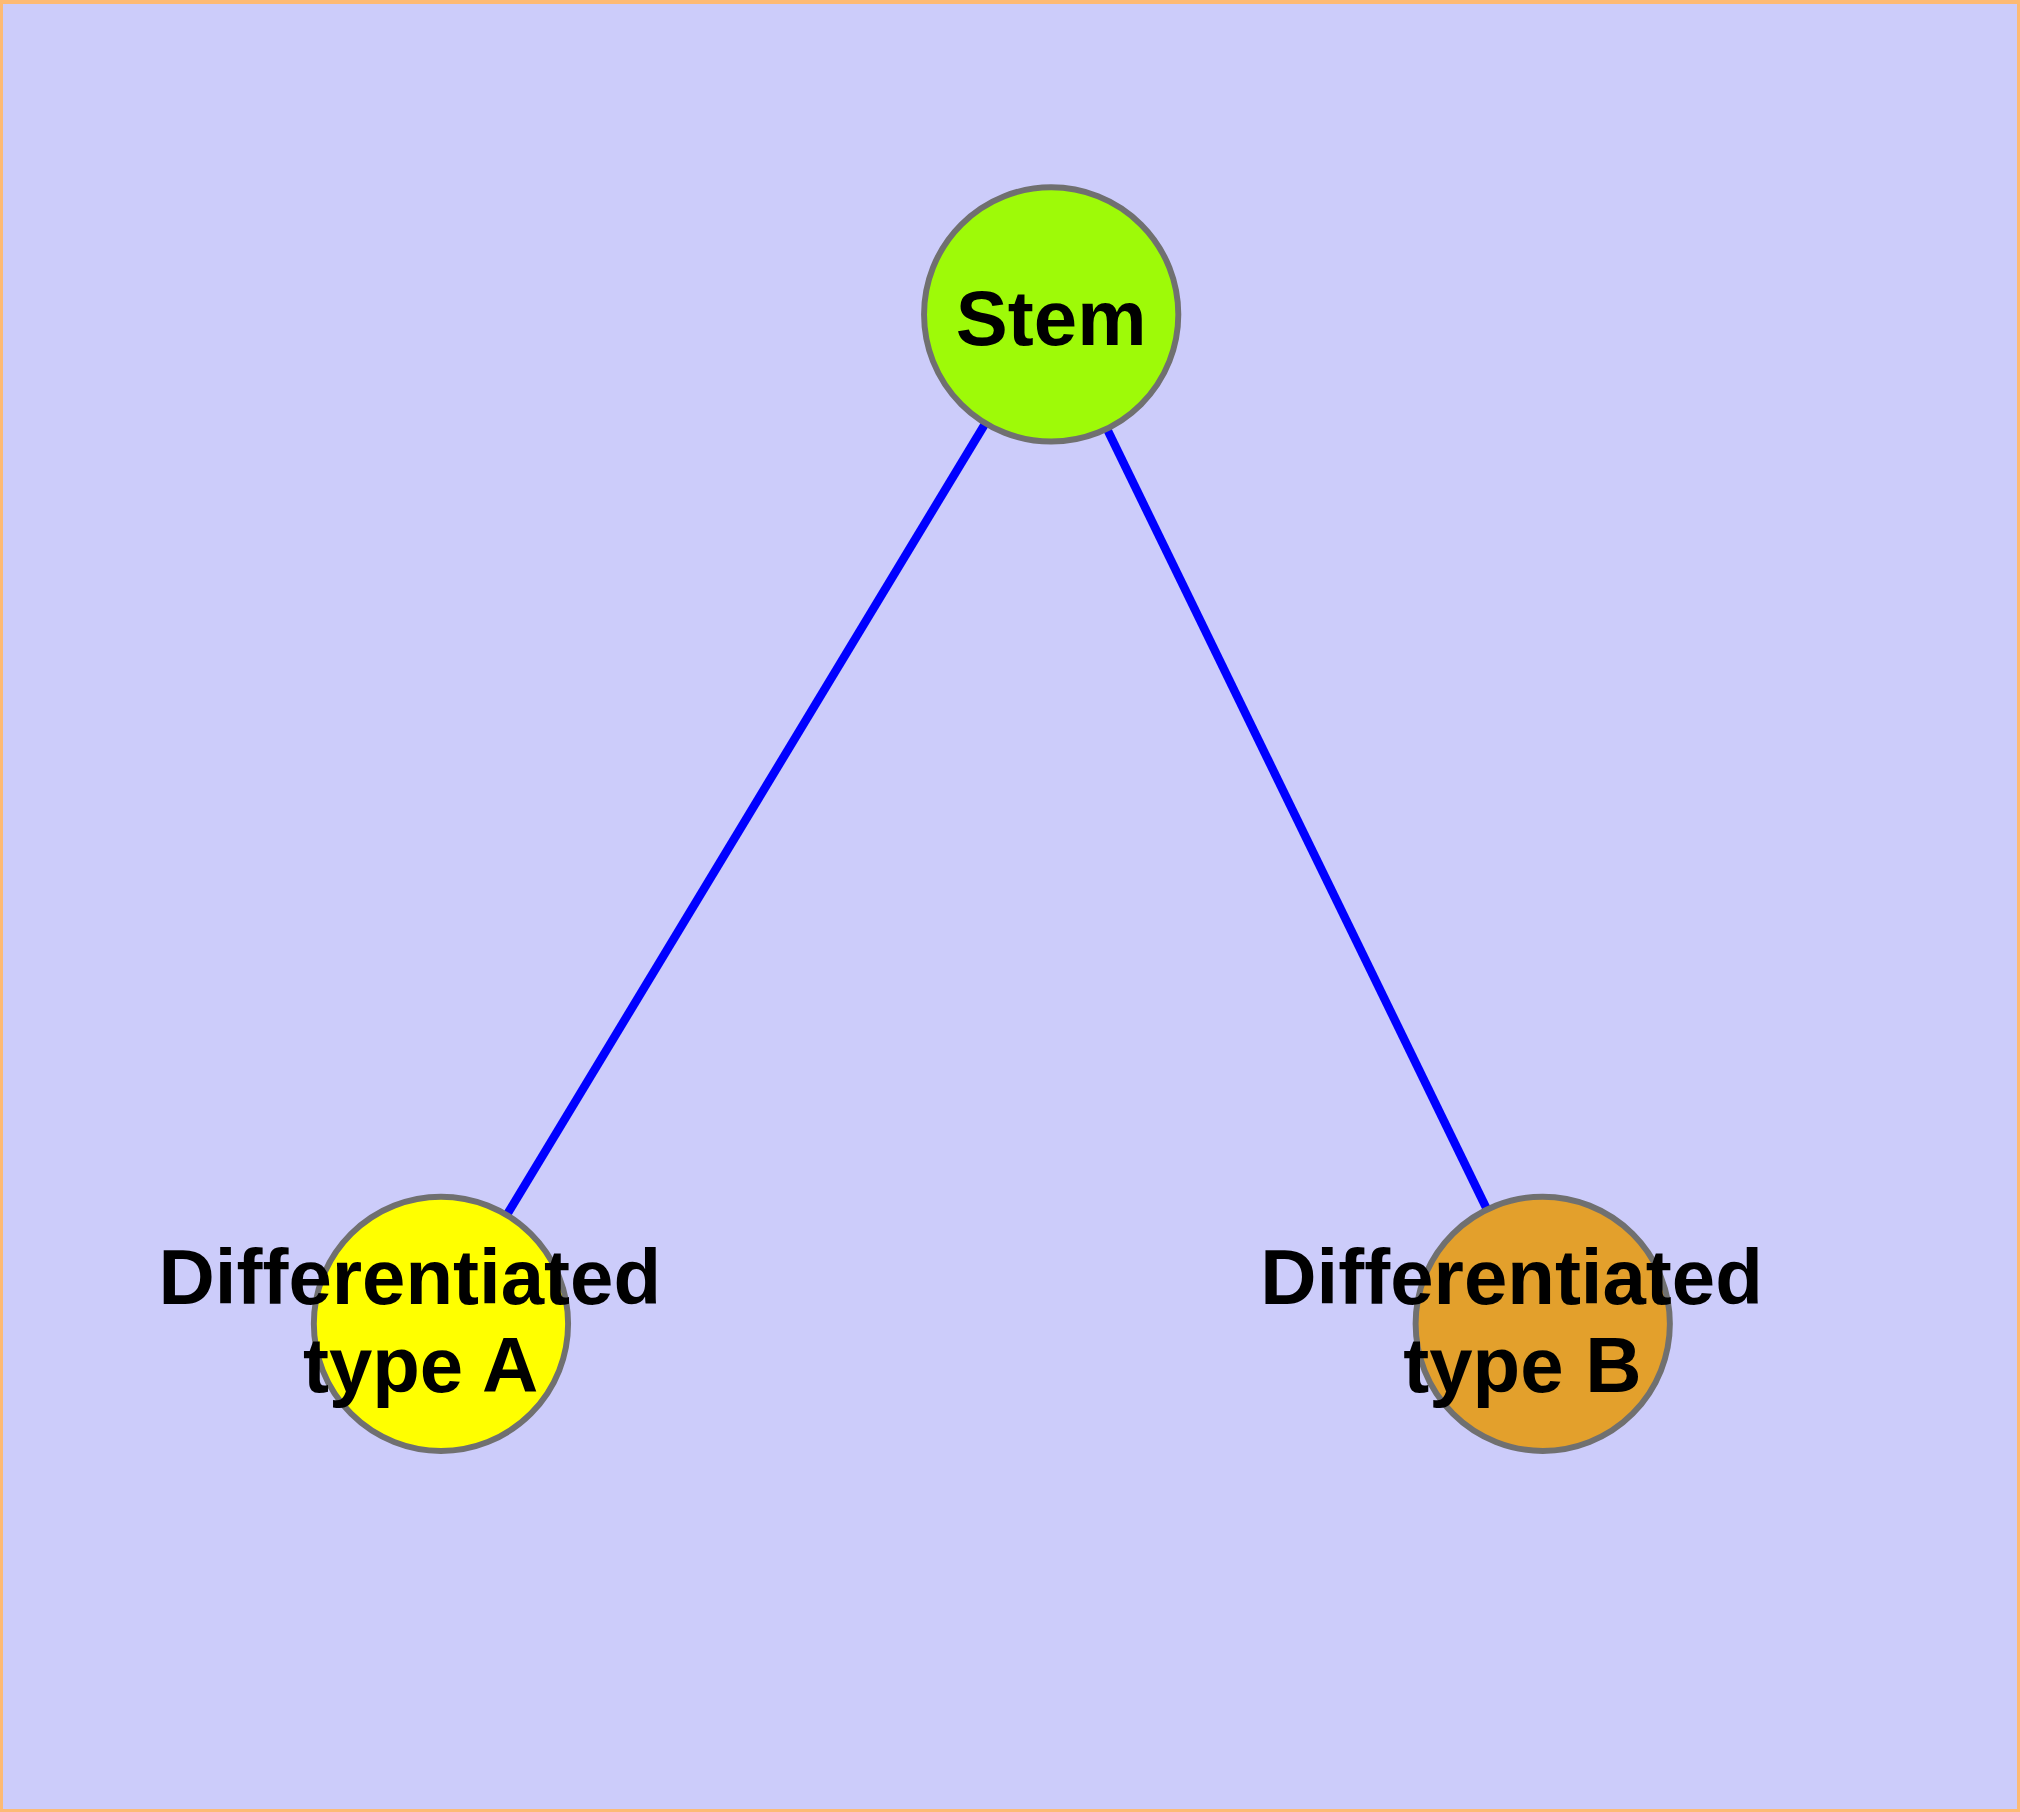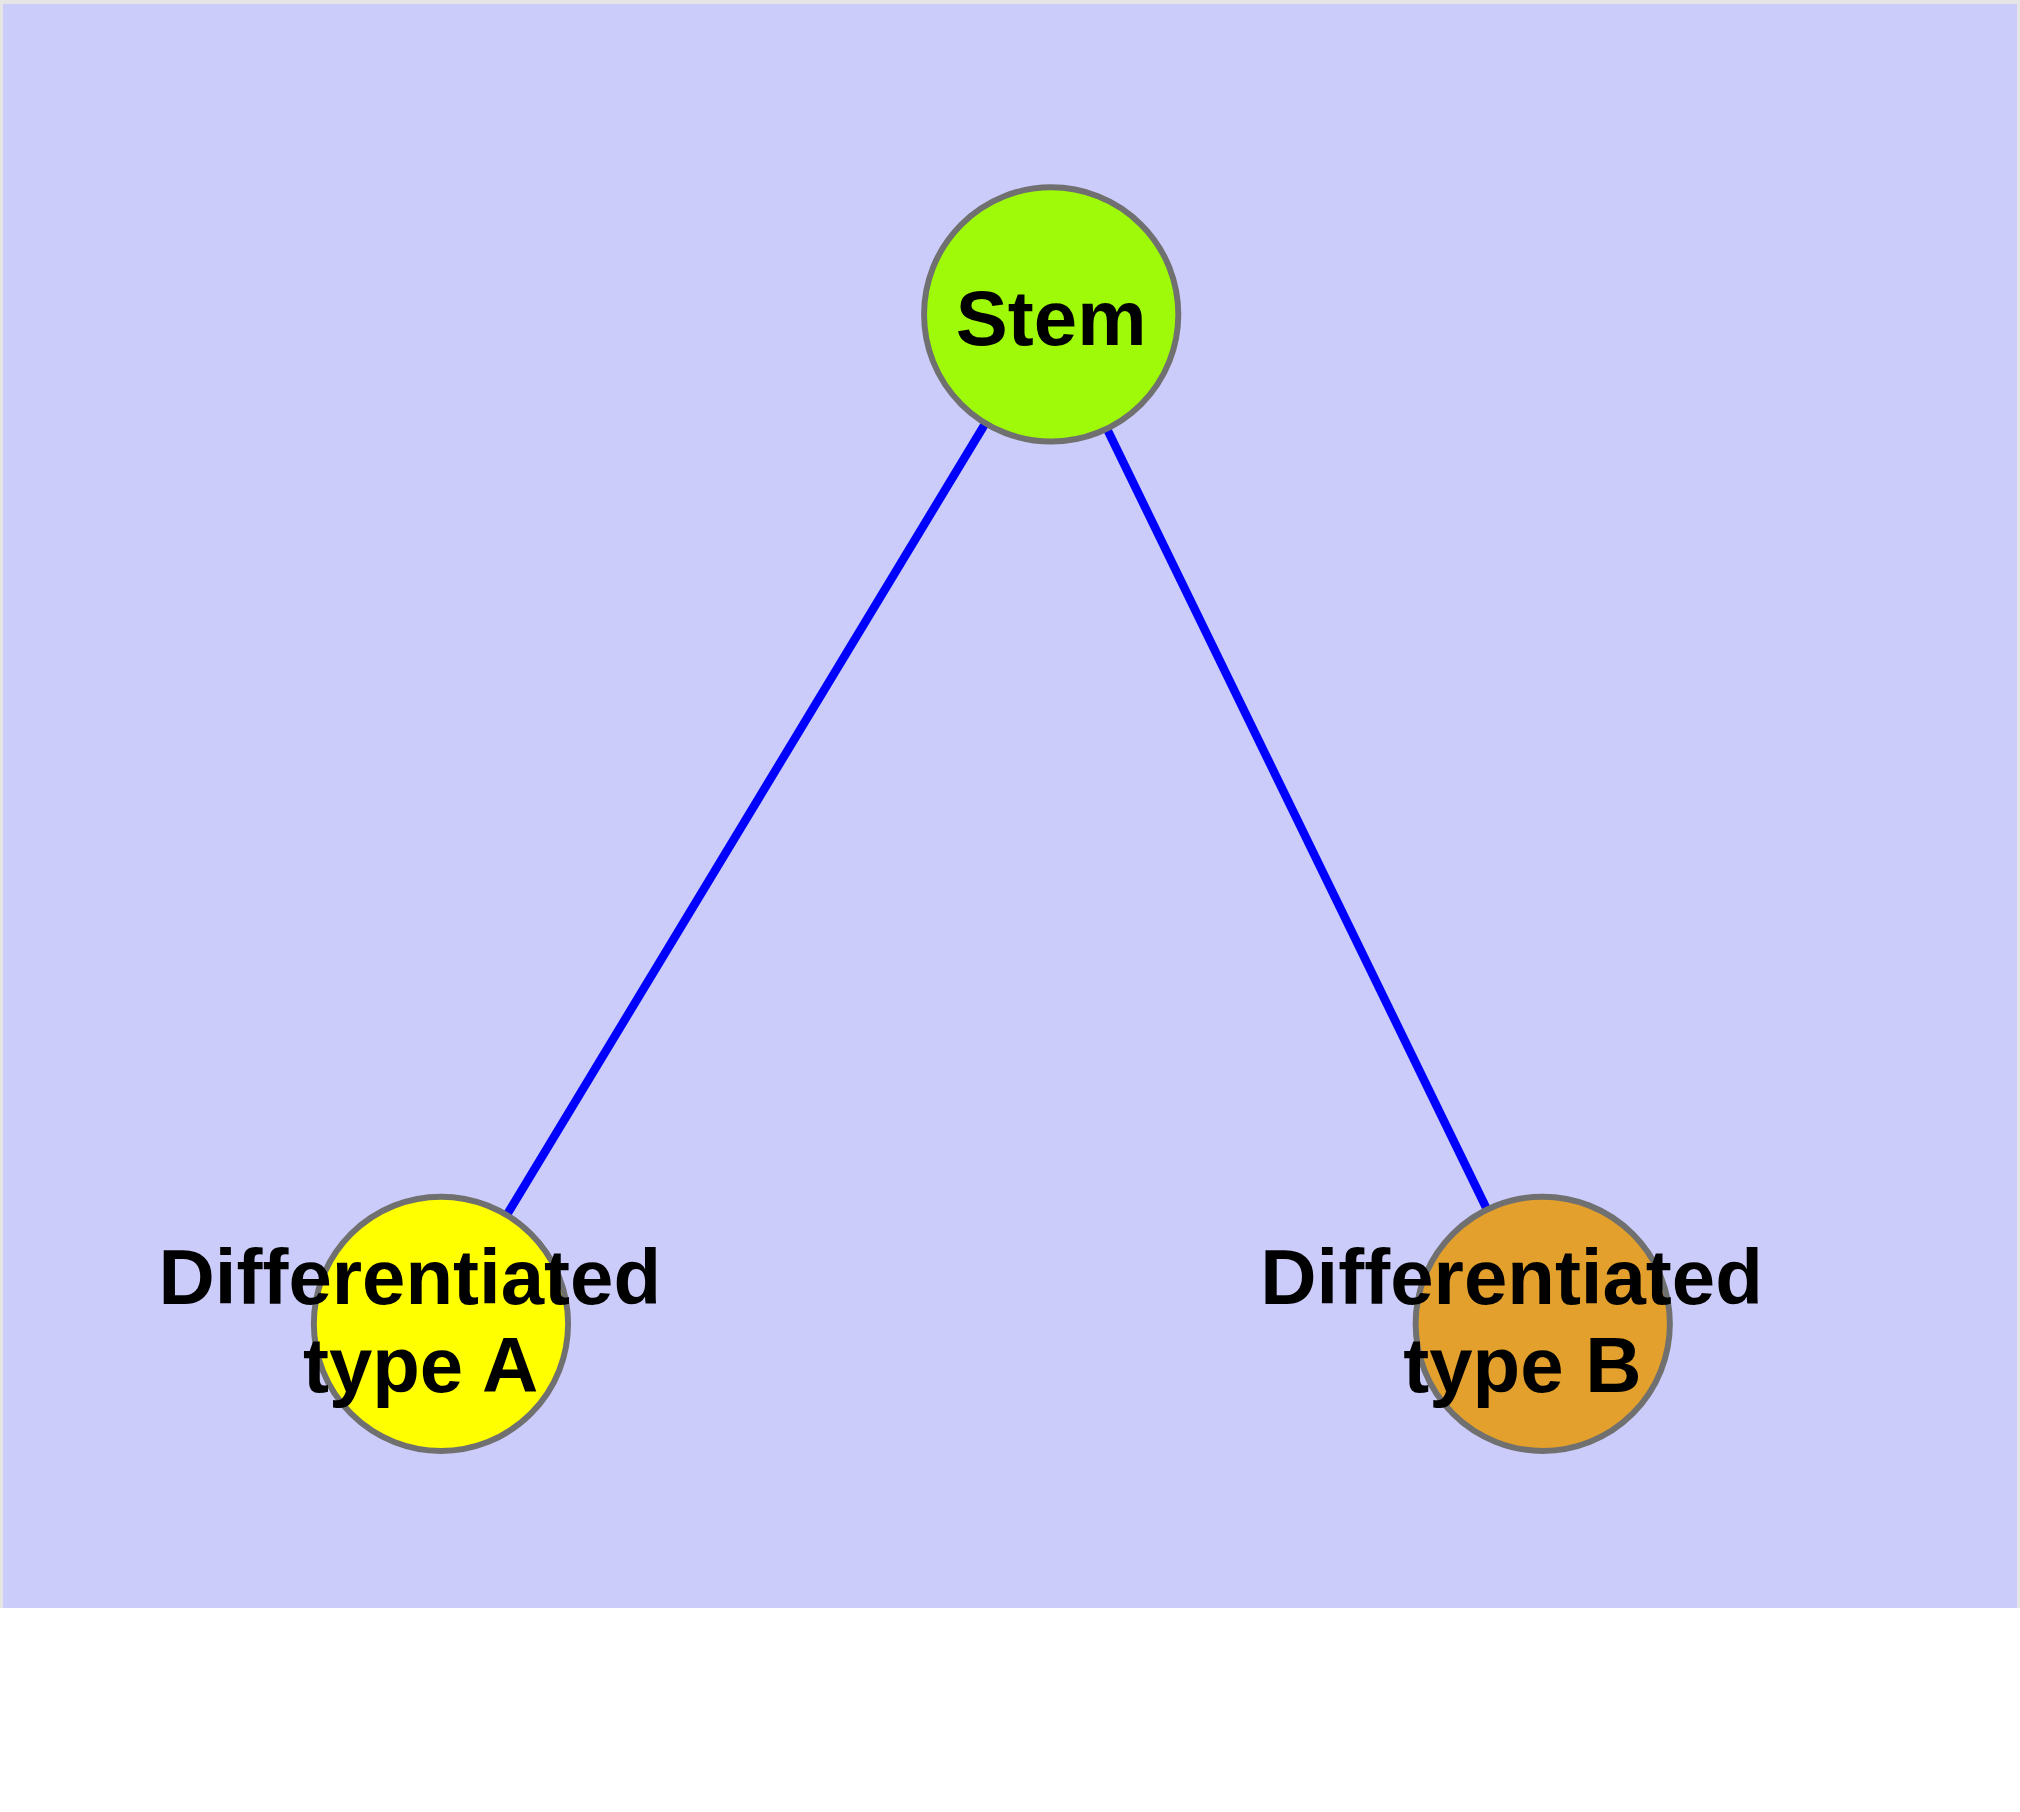--- a/index.html
+++ b/index.html
@@ -3,22 +3,22 @@
 <meta charset="utf-8">
 <style>
   html, body {
     margin: 0;
     padding: 0;
     background: #ffffff;
   }
   #canvas {
     position: relative;
     width: 2021px;
-    height: 1608px;
-    background: #e5e5e5;
+    height: 1812px;
+    background: #fdba74;
     overflow: hidden;
     font-family: "Liberation Sans", "DejaVu Sans", sans-serif;
   }
   #plot-area {
     position: absolute;
     left: 3.4px;
     top: 4.2px;
     width: 2014px;
     height: 1805px;
     background: #ccccfa;

